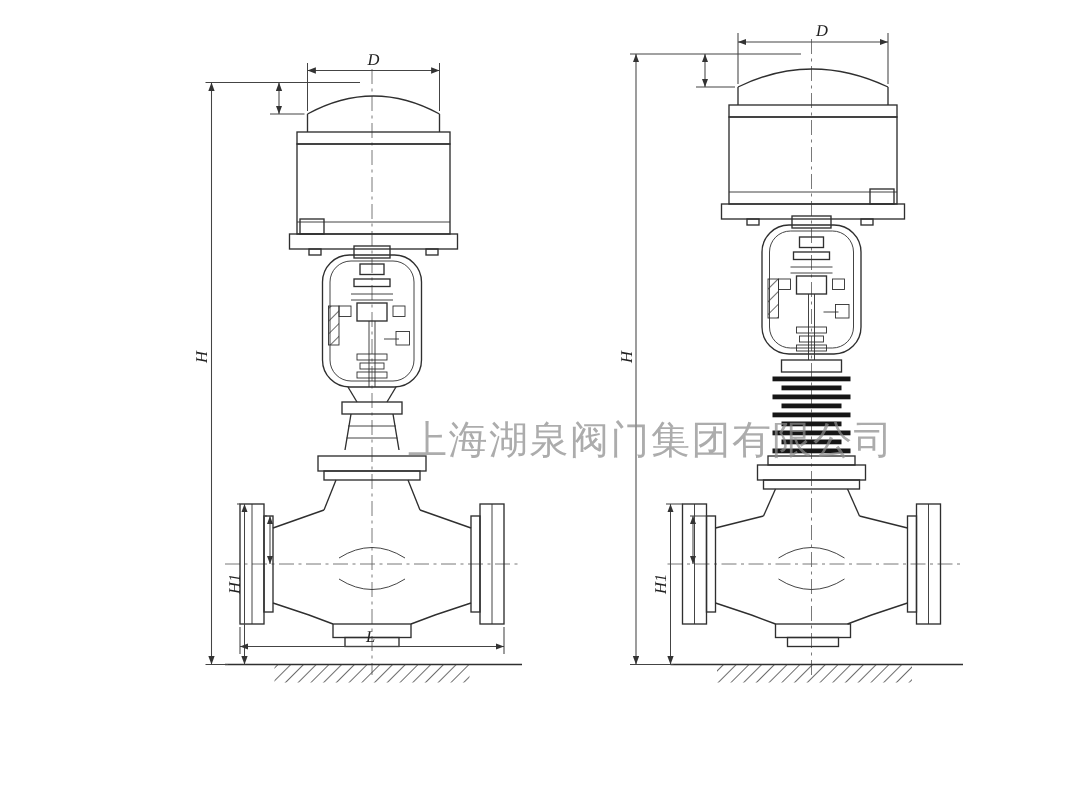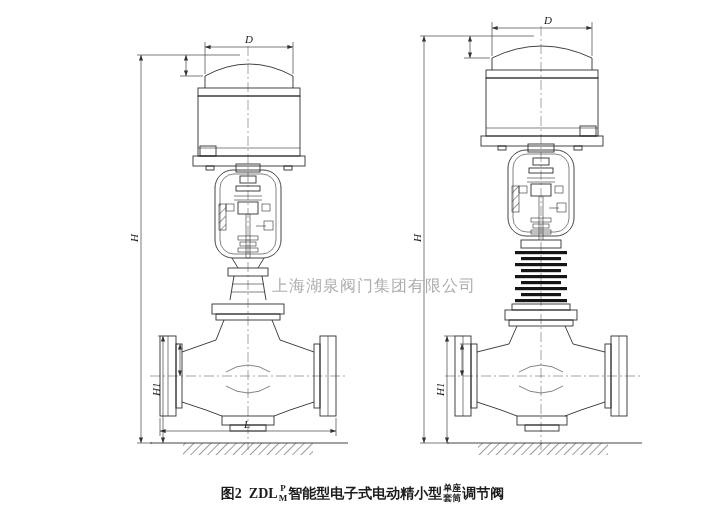--- a/index.html
+++ b/index.html
@@ -9,21 +9,21 @@
   }
   svg{position:absolute;left:0;top:0;}
   .ln{stroke:#2f2f2f;stroke-width:0.9;fill:none;}
   .lnt{stroke:#2f2f2f;stroke-width:0.6;fill:none;}
   .dim{stroke:#444;stroke-width:0.7;fill:none;}
   .cl{stroke:#6a6a6a;stroke-width:0.6;fill:none;stroke-dasharray:10 3 2 3;}
   .dark{fill:#161616;stroke:none;}
   .dimtext{font-family:"Liberation Serif",serif;font-style:italic;font-size:11px;fill:#222;}
   .watermark{
     position:absolute;left:272px;top:276px;width:260px;
-    font-size:16px;letter-spacing:1px;color:#8d8d8d;opacity:0.72;
+    font-size:26px;letter-spacing:1px;color:#8d8d8d;opacity:0.72;
     font-family:Liberation Sans, sans-serif;white-space:nowrap;z-index:5;
   }
   .caption{
     position:absolute;left:0;top:484px;width:725px;
     display:flex;justify-content:center;align-items:center;
     font-size:14px;font-weight:600;color:#1c1c1c;z-index:6;
     font-family:"Liberation Serif",serif;
   }
   .caption > span{white-space:pre;}
   .supsub,.stack2{
@@ -253,27 +253,14 @@
       <text class="dimtext" x="444" y="396" transform="rotate(-90 444 396)">H1</text>
 
       <line class="dim" x1="471" y1="344" x2="460" y2="344"></line>
       <line class="dim" x1="462" y1="344" x2="462" y2="376" marker-start="url(#arrS)" marker-end="url(#arrE)"></line>
     </g>
   </g>
 </svg>
 
 <div class="watermark">上海湖泉阀门集团有限公司</div>
 
-<div class="caption">
-  <span>图2  ZDL</span>
-  <span class="supsub">
-    <span>P</span>
-    <span>M</span>
-  </span>
-  <span>智能型电子式电动精小型</span>
-  <span class="stack2">
-    <span>单座</span>
-    <span>套筒</span>
-  </span>
-  <span>调节阀</span>
+
 </div>
 
-</div>
-
 </body></html>

